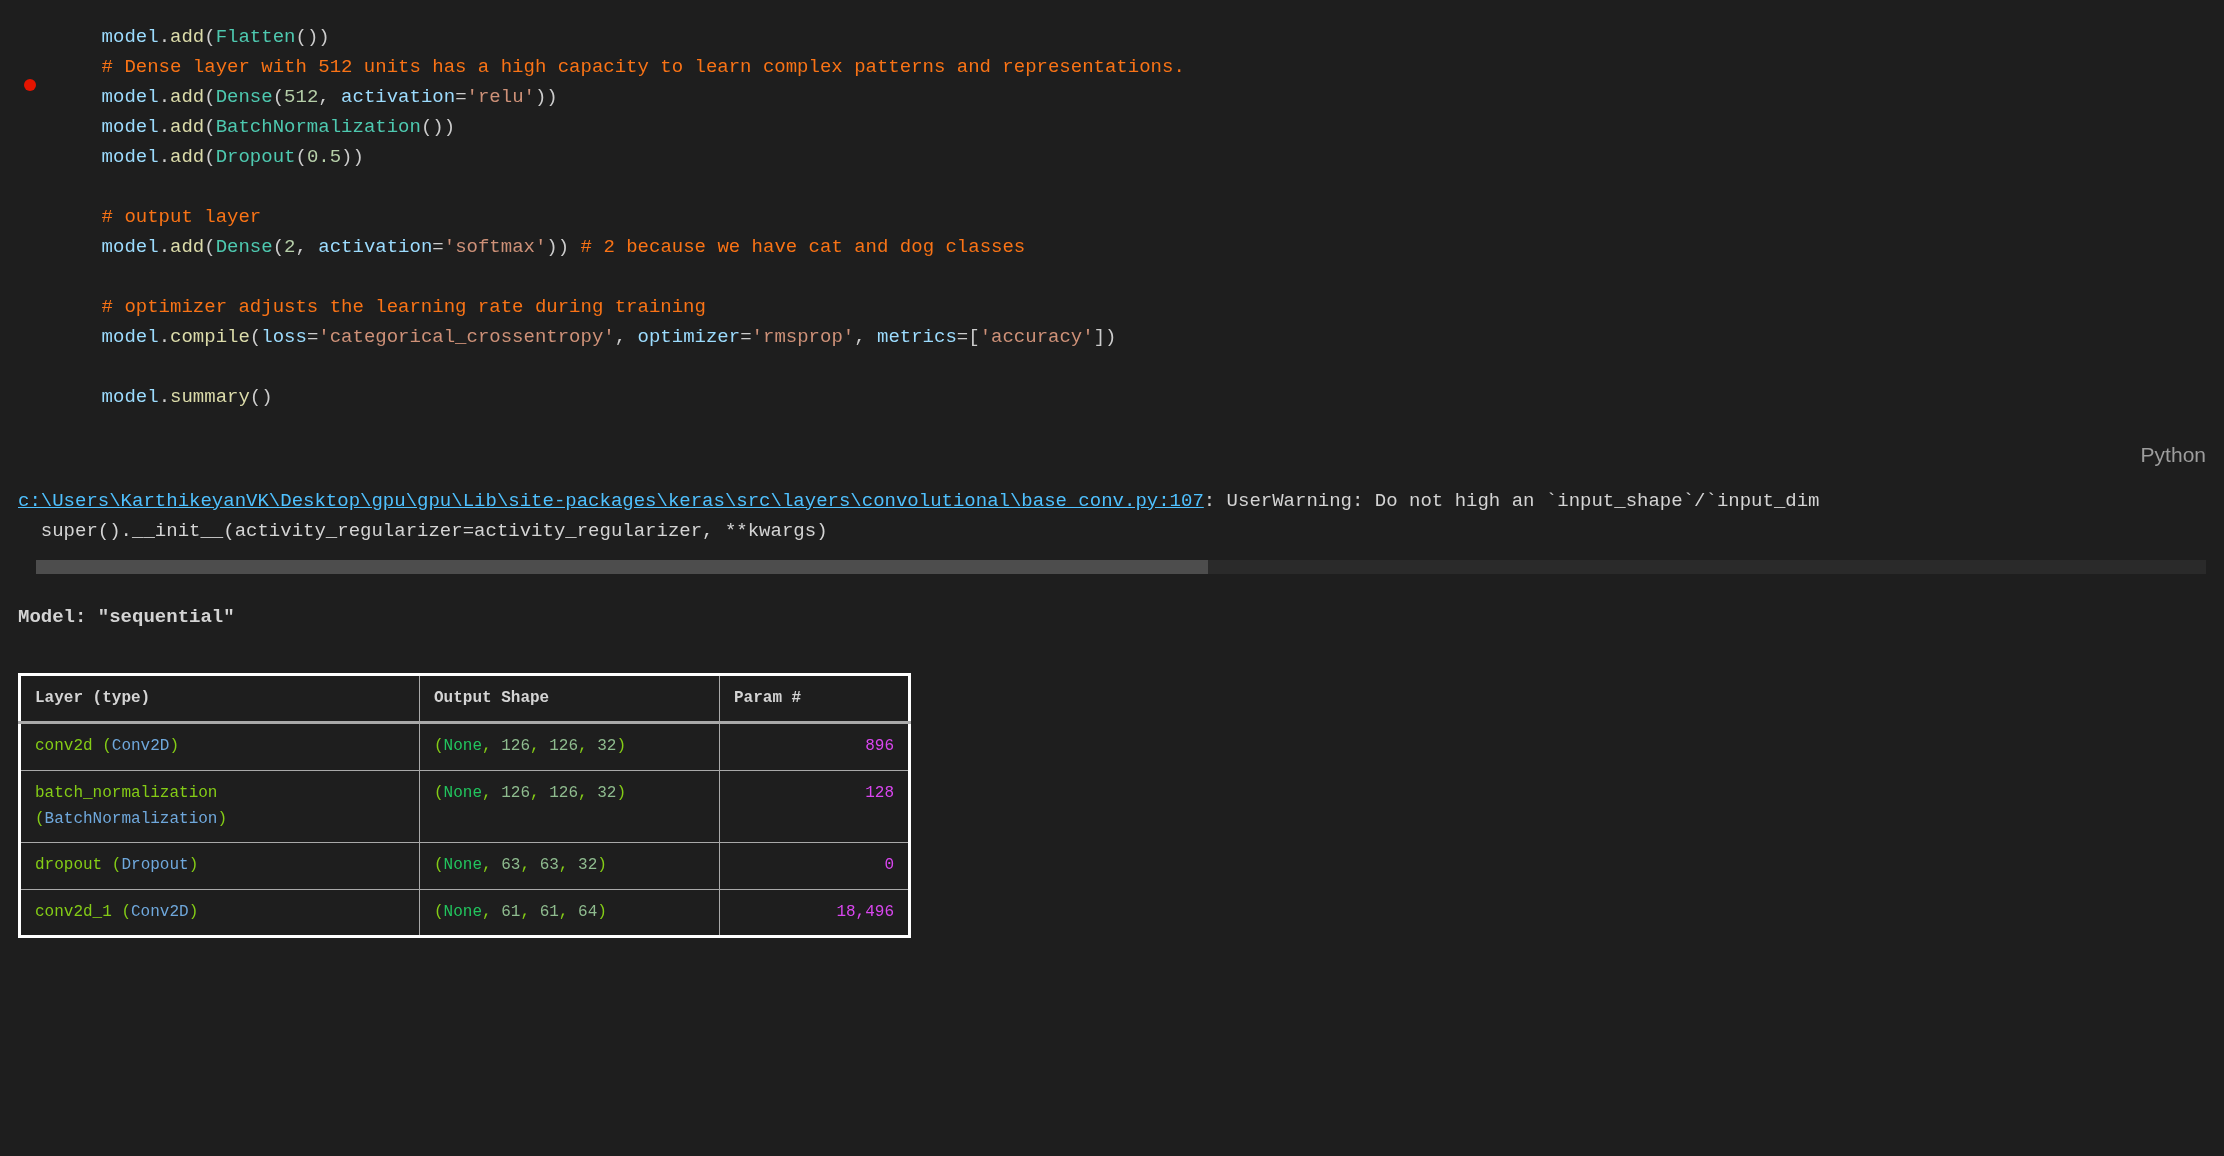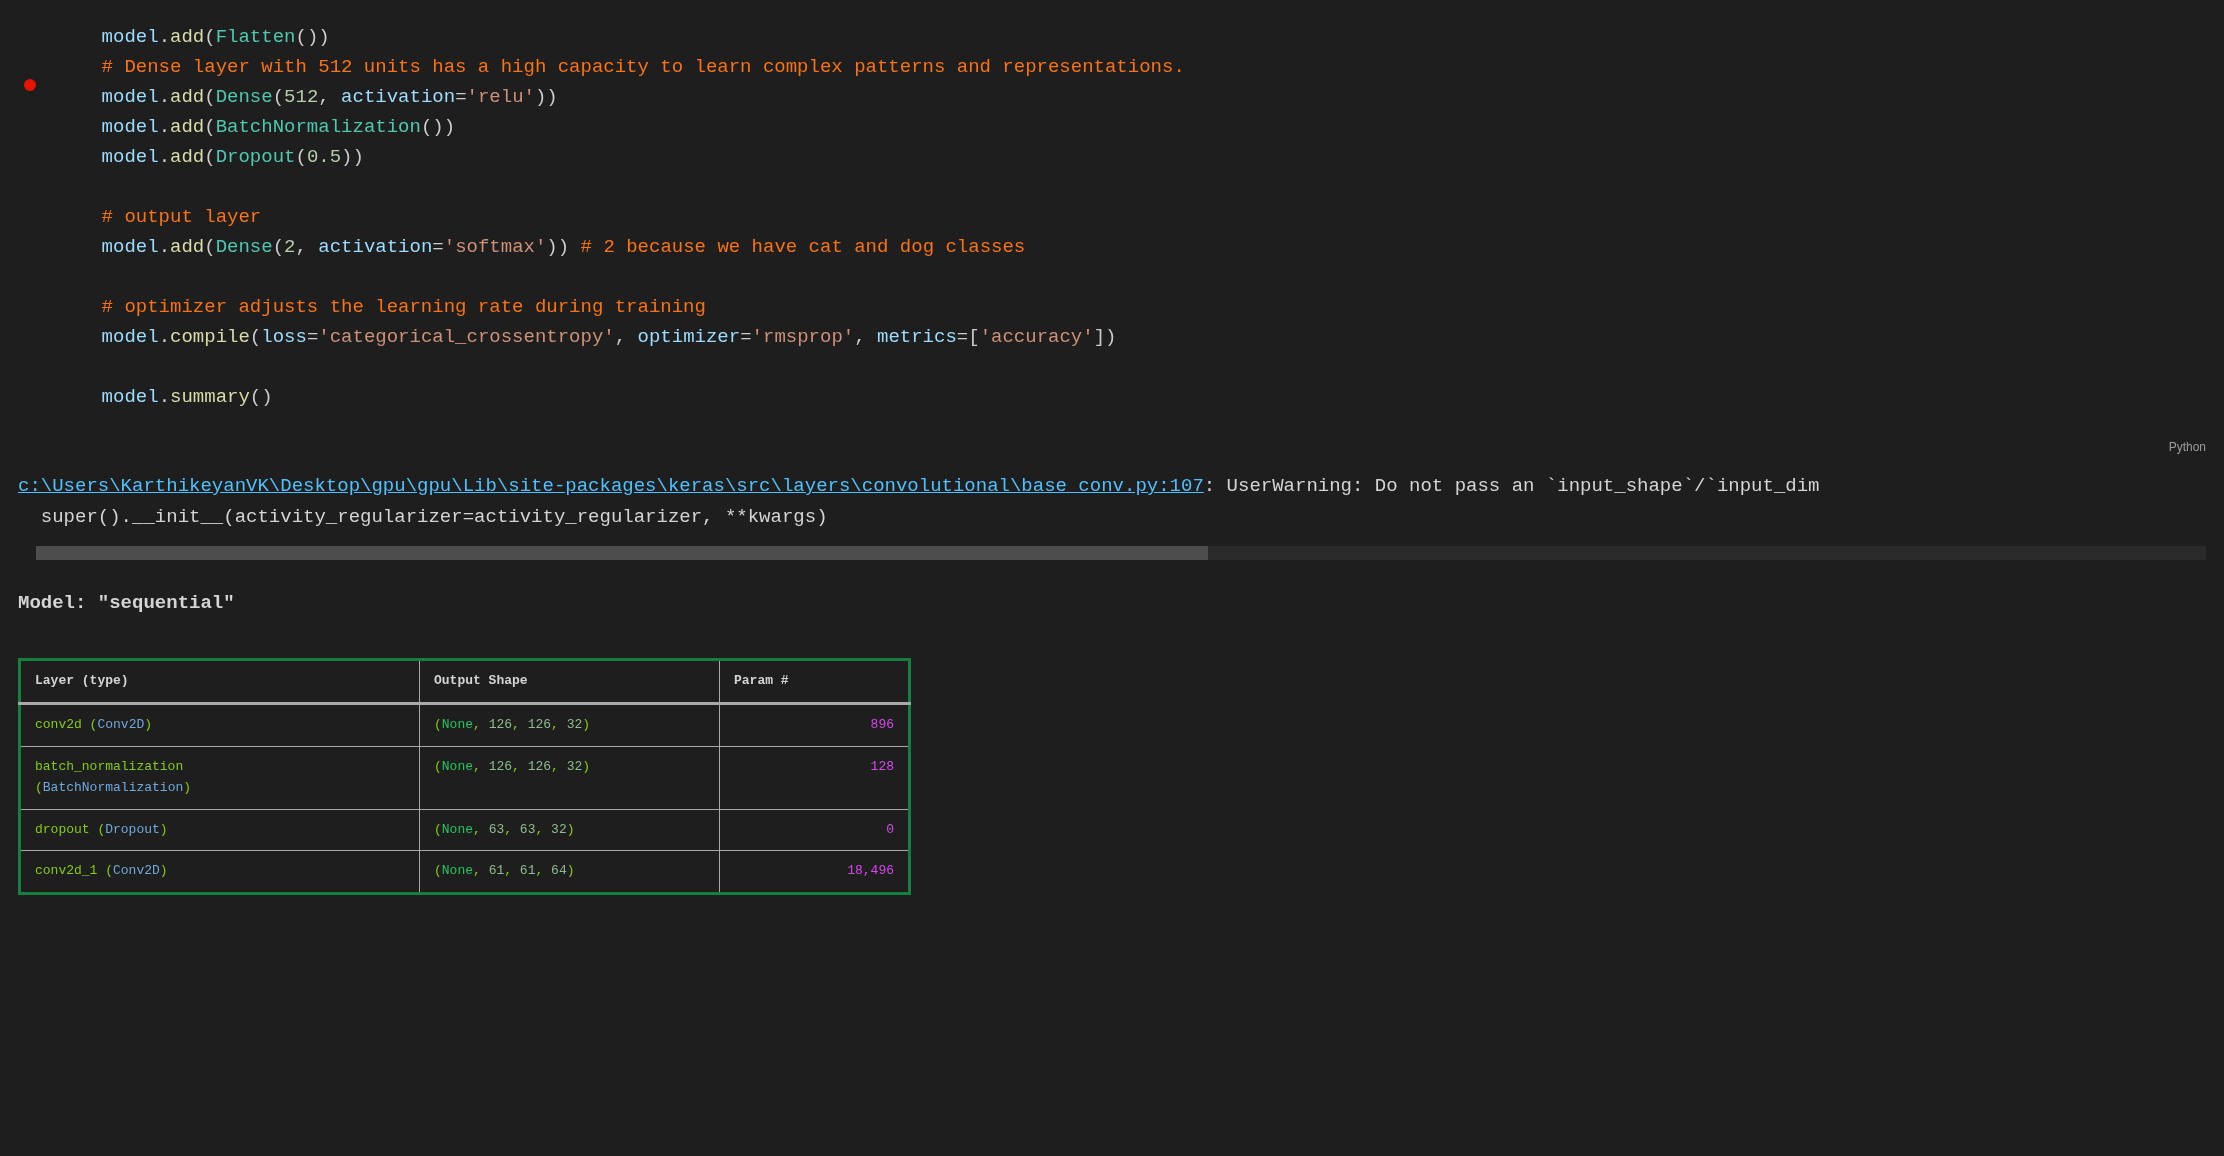--- a/index.html
+++ b/index.html
@@ -40,21 +40,21 @@
   .tk-method { color: #dcdcaa; }
   .tk-punct { color: #cccccc; }
   .tk-class { color: #4ec9b0; }
   .tk-num { color: #b5cea8; }
   .tk-str { color: #ce9178; }
   .tk-comment { color: #f97316; }
   .tk-param { color: #9cdcfe; text-align: center; }
   .lang-badge {
     text-align: right;
     padding: 4px 18px;
-    font-size: 12px;
+    font-size: 21px;
     color: #9d9d9d;
     font-family: -apple-system, BlinkMacSystemFont, 'Segoe UI', sans-serif;
   }
   .output-area {
     padding: 10px 18px;
     font-family: 'Consolas', 'Courier New', monospace;
   }
   .warn-line { white-space: pre; color: #d4d4d4; }
   .warn-link { color: #4fc1ff; text-decoration: underline; }
   .scrollbar-container {
@@ -75,23 +75,23 @@
   .model-summary {
     padding: 24px 18px;
   }
   .model-title {
     font-weight: bold;
     color: #d4d4d4;
     margin-bottom: 40px;
   }
   .summary-table {
     border-collapse: collapse;
-    border: 3px solid #15803d;
+    border: 3px solid #ffffff;
     font-family: 'Consolas', 'Courier New', monospace;
-    font-size: 13px;
+    font-size: 16px;
   }
   .summary-table th, .summary-table td {
     border: 1px solid #a9a9a9;
     padding: 10px 14px;
     text-align: left;
     vertical-align: top;
   }
   .summary-table thead tr { border-bottom: 3px solid #a9a9a9; }
   .summary-table th { font-weight: bold; color: #d4d4d4; }
   .col-layer { width: 400px; }
@@ -109,21 +109,21 @@
 
 <div class="editor-container">
   <div class="breakpoint-gutter" id="bp-gutter">
       <div class="breakpoint" style="top: 79px;"></div>
     </div>
   <div class="code-area" id="code-area"><div class="code-line">    <span class="tk-var">model</span><span class="tk-punct">.</span><span class="tk-method">add</span><span class="tk-punct">(</span><span class="tk-class">Flatten</span><span class="tk-punct">())</span></div><div class="code-line">    <span class="tk-comment"># Dense layer with 512 units has a high capacity to learn complex patterns and representations.</span></div><div class="code-line">    <span class="tk-var">model</span><span class="tk-punct">.</span><span class="tk-method">add</span><span class="tk-punct">(</span><span class="tk-class">Dense</span><span class="tk-punct">(</span><span class="tk-num">512</span><span class="tk-punct">, </span><span class="tk-param">activation</span><span class="tk-punct">=</span><span class="tk-str">'relu'</span><span class="tk-punct">))</span></div><div class="code-line">    <span class="tk-var">model</span><span class="tk-punct">.</span><span class="tk-method">add</span><span class="tk-punct">(</span><span class="tk-class">BatchNormalization</span><span class="tk-punct">())</span></div><div class="code-line">    <span class="tk-var">model</span><span class="tk-punct">.</span><span class="tk-method">add</span><span class="tk-punct">(</span><span class="tk-class">Dropout</span><span class="tk-punct">(</span><span class="tk-num">0.5</span><span class="tk-punct">))</span></div><div class="code-line">&nbsp;</div><div class="code-line">    <span class="tk-comment"># output layer</span></div><div class="code-line">    <span class="tk-var">model</span><span class="tk-punct">.</span><span class="tk-method">add</span><span class="tk-punct">(</span><span class="tk-class">Dense</span><span class="tk-punct">(</span><span class="tk-num">2</span><span class="tk-punct">, </span><span class="tk-param">activation</span><span class="tk-punct">=</span><span class="tk-str">'softmax'</span><span class="tk-punct">))</span><span class="tk-punct"> </span><span class="tk-comment"># 2 because we have cat and dog classes</span></div><div class="code-line">&nbsp;</div><div class="code-line">    <span class="tk-comment"># optimizer adjusts the learning rate during training</span></div><div class="code-line">    <span class="tk-var">model</span><span class="tk-punct">.</span><span class="tk-method">compile</span><span class="tk-punct">(</span><span class="tk-param">loss</span><span class="tk-punct">=</span><span class="tk-str">'categorical_crossentropy'</span><span class="tk-punct">, </span><span class="tk-param">optimizer</span><span class="tk-punct">=</span><span class="tk-str">'rmsprop'</span><span class="tk-punct">, </span><span class="tk-param">metrics</span><span class="tk-punct">=[</span><span class="tk-str">'accuracy'</span><span class="tk-punct">])</span></div><div class="code-line">&nbsp;</div><div class="code-line">    <span class="tk-var">model</span><span class="tk-punct">.</span><span class="tk-method">summary</span><span class="tk-punct">()</span></div></div>
 </div>
 <div class="lang-badge">Python</div>
 
 <div class="output-area">
-  <div class="warn-line"><a class="warn-link">c:\Users\KarthikeyanVK\Desktop\gpu\gpu\Lib\site-packages\keras\src\layers\convolutional\base_conv.py:107</a><span>: UserWarning: Do not pass an `input_shape`/`input_dim</span></div>
+  <div class="warn-line"><a class="warn-link">c:\Users\KarthikeyanVK\Desktop\gpu\gpu\Lib\site-packages\keras\src\layers\convolutional\base_conv.py:107</a><span>: UserWarning: Do not high an `input_shape`/`input_dim</span></div>
   <div class="warn-line">  super().__init__(activity_regularizer=activity_regularizer, **kwargs)</div>
 </div>
 
 <div class="scrollbar-container">
   <div class="scrollbar-track">
     <div class="scrollbar-thumb" id="scroll-thumb" style="width: 54%;"></div>
   </div>
 </div>
 
 <div class="model-summary">

